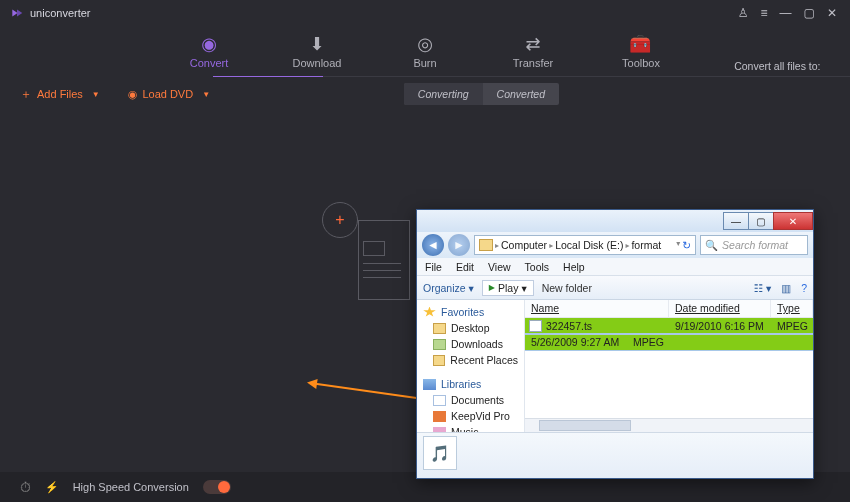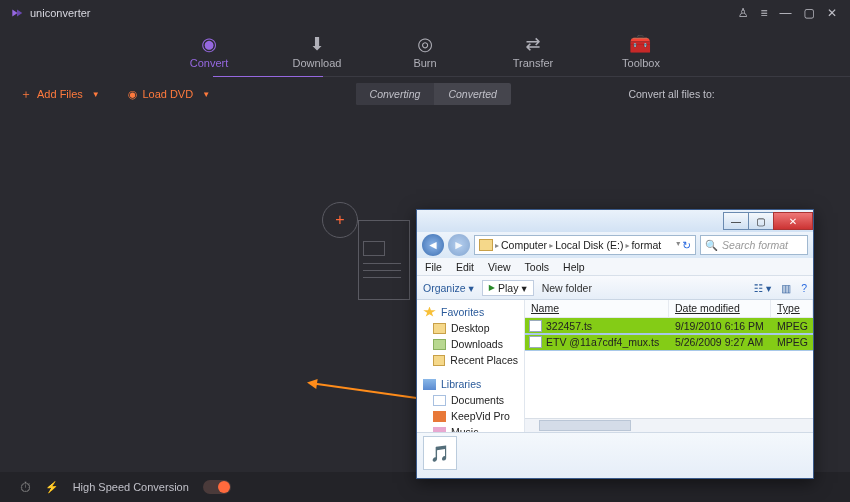--- a/index.html
+++ b/index.html
@@ -20,21 +20,21 @@
 .navline { height: 1px; background: linear-gradient(to right, transparent 0%, transparent 25%, #9668e0 25%, #9668e0 38%, #3a3a42 38%, #3a3a42 100%); }
 
 
 .toolbar { height: 34px; display: flex; align-items: center; padding: 0 20px; background: #2a2a30; font-size: 11px; }
 .tbtn { display: flex; align-items: center; gap: 5px; color: #ff7a3d; cursor: pointer; margin-right: 28px; }
 .tbtn .plus { font-size: 12px; }
 .tbtn .chev { font-size: 8px; margin-left: 4px; }
 .segseg { margin-left: auto; display: flex; background: #45454d; border-radius: 2px; overflow: hidden; }
 .segseg div { padding: 5px 14px; cursor: pointer; font-size: 10.5px; font-style: italic; }
 .segseg div.on { background: #3a3a42; }
-.rightbar { margin-left: auto; display: flex; align-items: center; gap: 10px; font-size: 10.5px; }
+.rightbar { margin-left: auto; display: flex; align-items: center; font-size: 10.5px; flex-direction: column; }
 .formatsel { background: #3a3a42; padding: 0 10px; border-radius: 2px; cursor: pointer; display: flex; gap: 10px; align-items: center; margin-top: 44px; }
 
 
 .main { position: absolute; top: 110px; left: 0; right: 0; bottom: 30px; background: #2a2a30; }
 
 
 .dropzone { position: absolute; left: 340px; top: 110px; width: 100px; height: 100px; }
 .circ { position: absolute; left: -18px; top: -18px; width: 36px; height: 36px; border: 1px solid #5a5a62; border-radius: 50%; display: flex; align-items: center; justify-content: center; }
 .circ::before { content: "+"; color: #ff6838; font-size: 16px; font-weight: 300; }
 .filebox { position: absolute; left: 18px; top: 0; width: 52px; height: 80px; border: 1px solid #5a5a62; }
@@ -294,24 +294,20 @@
       <div class="ex-rows">
         <div class="ex-row sel">
           <div class="c-name">
               <span class="fico2"></span>
               <span>322457.ts</span>
             </div>
           <div class="c-date">9/19/2010 6:16 PM</div>
           <div class="c-type">MPEG</div>
         </div>
         <div class="ex-row sel">
-          <div class="c-name">
-              <span class="fico2"></span>
-              <span>ETV @11a7cdf4_mux.ts</span>
-            </div>
           <div class="c-date">5/26/2009 9:27 AM</div>
           <div class="c-type">MPEG</div>
         </div>
       </div>
       <div class="ex-scroll"></div>
     </div>
   </div>
   <div class="ex-status">
     <div class="thumb">🎵</div>
   </div>

